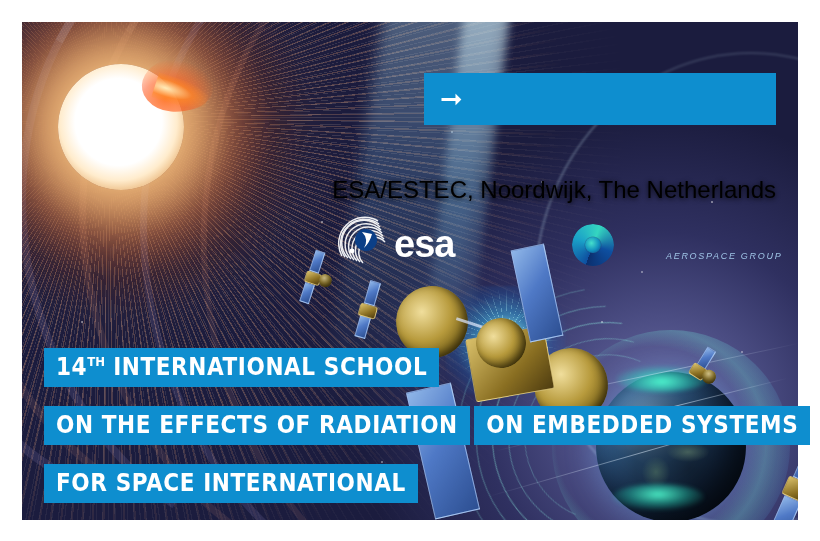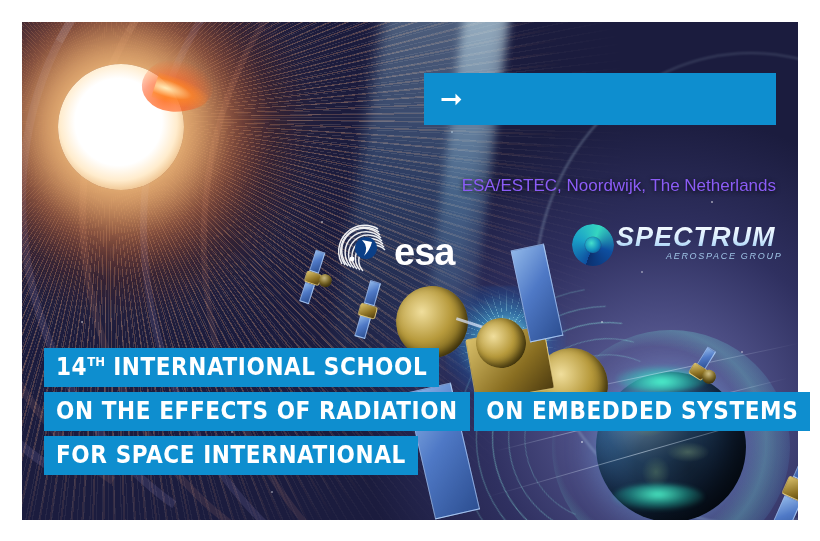--- a/index.html
+++ b/index.html
@@ -147,26 +147,26 @@
 
   
   #title-banner{position:absolute;left:424px;top:73px;width:352px;height:52px;
      background:#0e8ecf;display:flex;align-items:center;gap:14px;padding:0 16px;box-sizing:border-box;}
   #title-banner .arrow{color:#fff;font-size:27px;line-height:1;font-weight:700;}
   #title-text{color:#fff;font-size:33px;font-weight:700;letter-spacing:1.2px;
      font-family:"DejaVu Sans Condensed","Liberation Sans",sans-serif;white-space:nowrap;}
 
   #date-line{position:absolute;right:44px;top:138px;color:#fff;font-size:23px;font-weight:700;
      text-shadow:0 1px 4px rgba(0,0,0,.8);white-space:nowrap;}
-  #venue-line{position:absolute;right:44px;top:176px;color:#8b5cf6;font-size:17px;font-weight:400;
+  #venue-line{position:absolute;right:44px;top:176px;color:#000000;font-size:24px;font-weight:400;
      text-shadow:0 1px 5px rgba(0,0,0,.85);white-space:nowrap;}
 
   
   #logos{position:absolute;left:330px;top:216px;width:450px;height:62px;}
-  #esa-logo{position:absolute;left:8px;top:8px;width:136px;height:56px;}
+  #esa-logo{position:absolute;left:8px;top:0;width:136px;height:56px;}
   #esa-word{position:absolute;left:56px;top:6px;color:#fff;font-size:38px;font-weight:700;letter-spacing:-1px;line-height:44px;}
   #tima-logo{position:absolute;left:158px;top:1px;width:58px;height:58px;background:#1f6fb5;
      display:flex;flex-direction:column;align-items:center;justify-content:flex-end;overflow:hidden;}
   .tima-mtn{position:absolute;left:0;top:4px;width:58px;height:36px;
      background:#1f8f57;clip-path:polygon(0 100%,6% 62%,16% 70%,26% 40%,38% 52%,48% 26%,60% 40%,72% 22%,84% 44%,94% 30%,100% 46%,100% 100%);}
   .tima-dot{position:absolute;left:12px;top:26px;width:7px;height:7px;border-radius:50%;background:#e23b2e;}
   #tima-word{position:relative;color:#fff;font-size:21px;font-weight:700;font-style:italic;line-height:20px;letter-spacing:-.5px;}
   #tima-sub{position:relative;color:#dfe9f4;font-size:4.5px;letter-spacing:.3px;margin-bottom:3px;white-space:nowrap;}
   #spectrum-logo{position:absolute;left:240px;top:4px;width:210px;height:52px;}
   #spectrum-word{position:absolute;left:46px;top:2px;color:#e9f6ff;font-size:27px;font-weight:700;
@@ -179,21 +179,21 @@
      background:conic-gradient(from 200deg,#0e4fa0,#1aa0c8,#35d6c0,#0e4fa0 75%,#0b2f6e);
      -webkit-mask-image:radial-gradient(circle at 50% 50%, rgba(0,0,0,0) 22%, #000 30%, #000 78%, rgba(0,0,0,0) 86%);
      mask-image:radial-gradient(circle at 50% 50%, rgba(0,0,0,0) 22%, #000 30%, #000 78%, rgba(0,0,0,0) 86%);}
   .swirl-dot{position:absolute;left:15px;top:17px;width:16px;height:16px;border-radius:50%;
      background:radial-gradient(circle at 40% 38%,#45e0cc,#128fbe 55%,#0b3a80);}
 
   
   #tagline{position:absolute;left:44px;top:348px;}
   .tag-row{background:#0e8ecf;color:#fff;display:inline-block;
      font-size:24px;font-weight:700;letter-spacing:.6px;line-height:1;
-     padding:7px 12px 8px 12px;margin-bottom:5px;white-space:nowrap;
+     padding:7px 12px 8px 12px;margin-bottom:19px;white-space:nowrap;
      font-family:"DejaVu Sans Condensed","Liberation Sans",sans-serif;}
   .tag-row sup{font-size:13px;vertical-align:super;letter-spacing:0;}
 </style>
 </head>
 <body>
 
 <div id="poster">
 
   <div id="art">
 
@@ -306,21 +306,20 @@
         <path d="M24 16 q7 7 2 16 q6-6 8-14" fill="#ffffff"></path>
         <circle cx="14" cy="35" r="2.4" fill="#ffffff"></circle>
       </svg>
       <div id="esa-word">esa</div>
     </div>
 
 
     <div id="spectrum-logo">
       <div class="swirl"></div>
       <div class="swirl-dot"></div>
-      <div id="spectrum-word">SPECTRUM</div>
       <div id="spectrum-sub">AEROSPACE GROUP</div>
     </div>
 
   </div>
 
   <div id="tagline">
     <div class="tag-row"><span>14</span><sup>TH</sup><span> INTERNATIONAL SCHOOL</span></div>
     <div class="tag-row">ON THE EFFECTS OF RADIATION</div>
     <div class="tag-row">ON EMBEDDED SYSTEMS</div>
     <div class="tag-row">FOR SPACE INTERNATIONAL</div>

